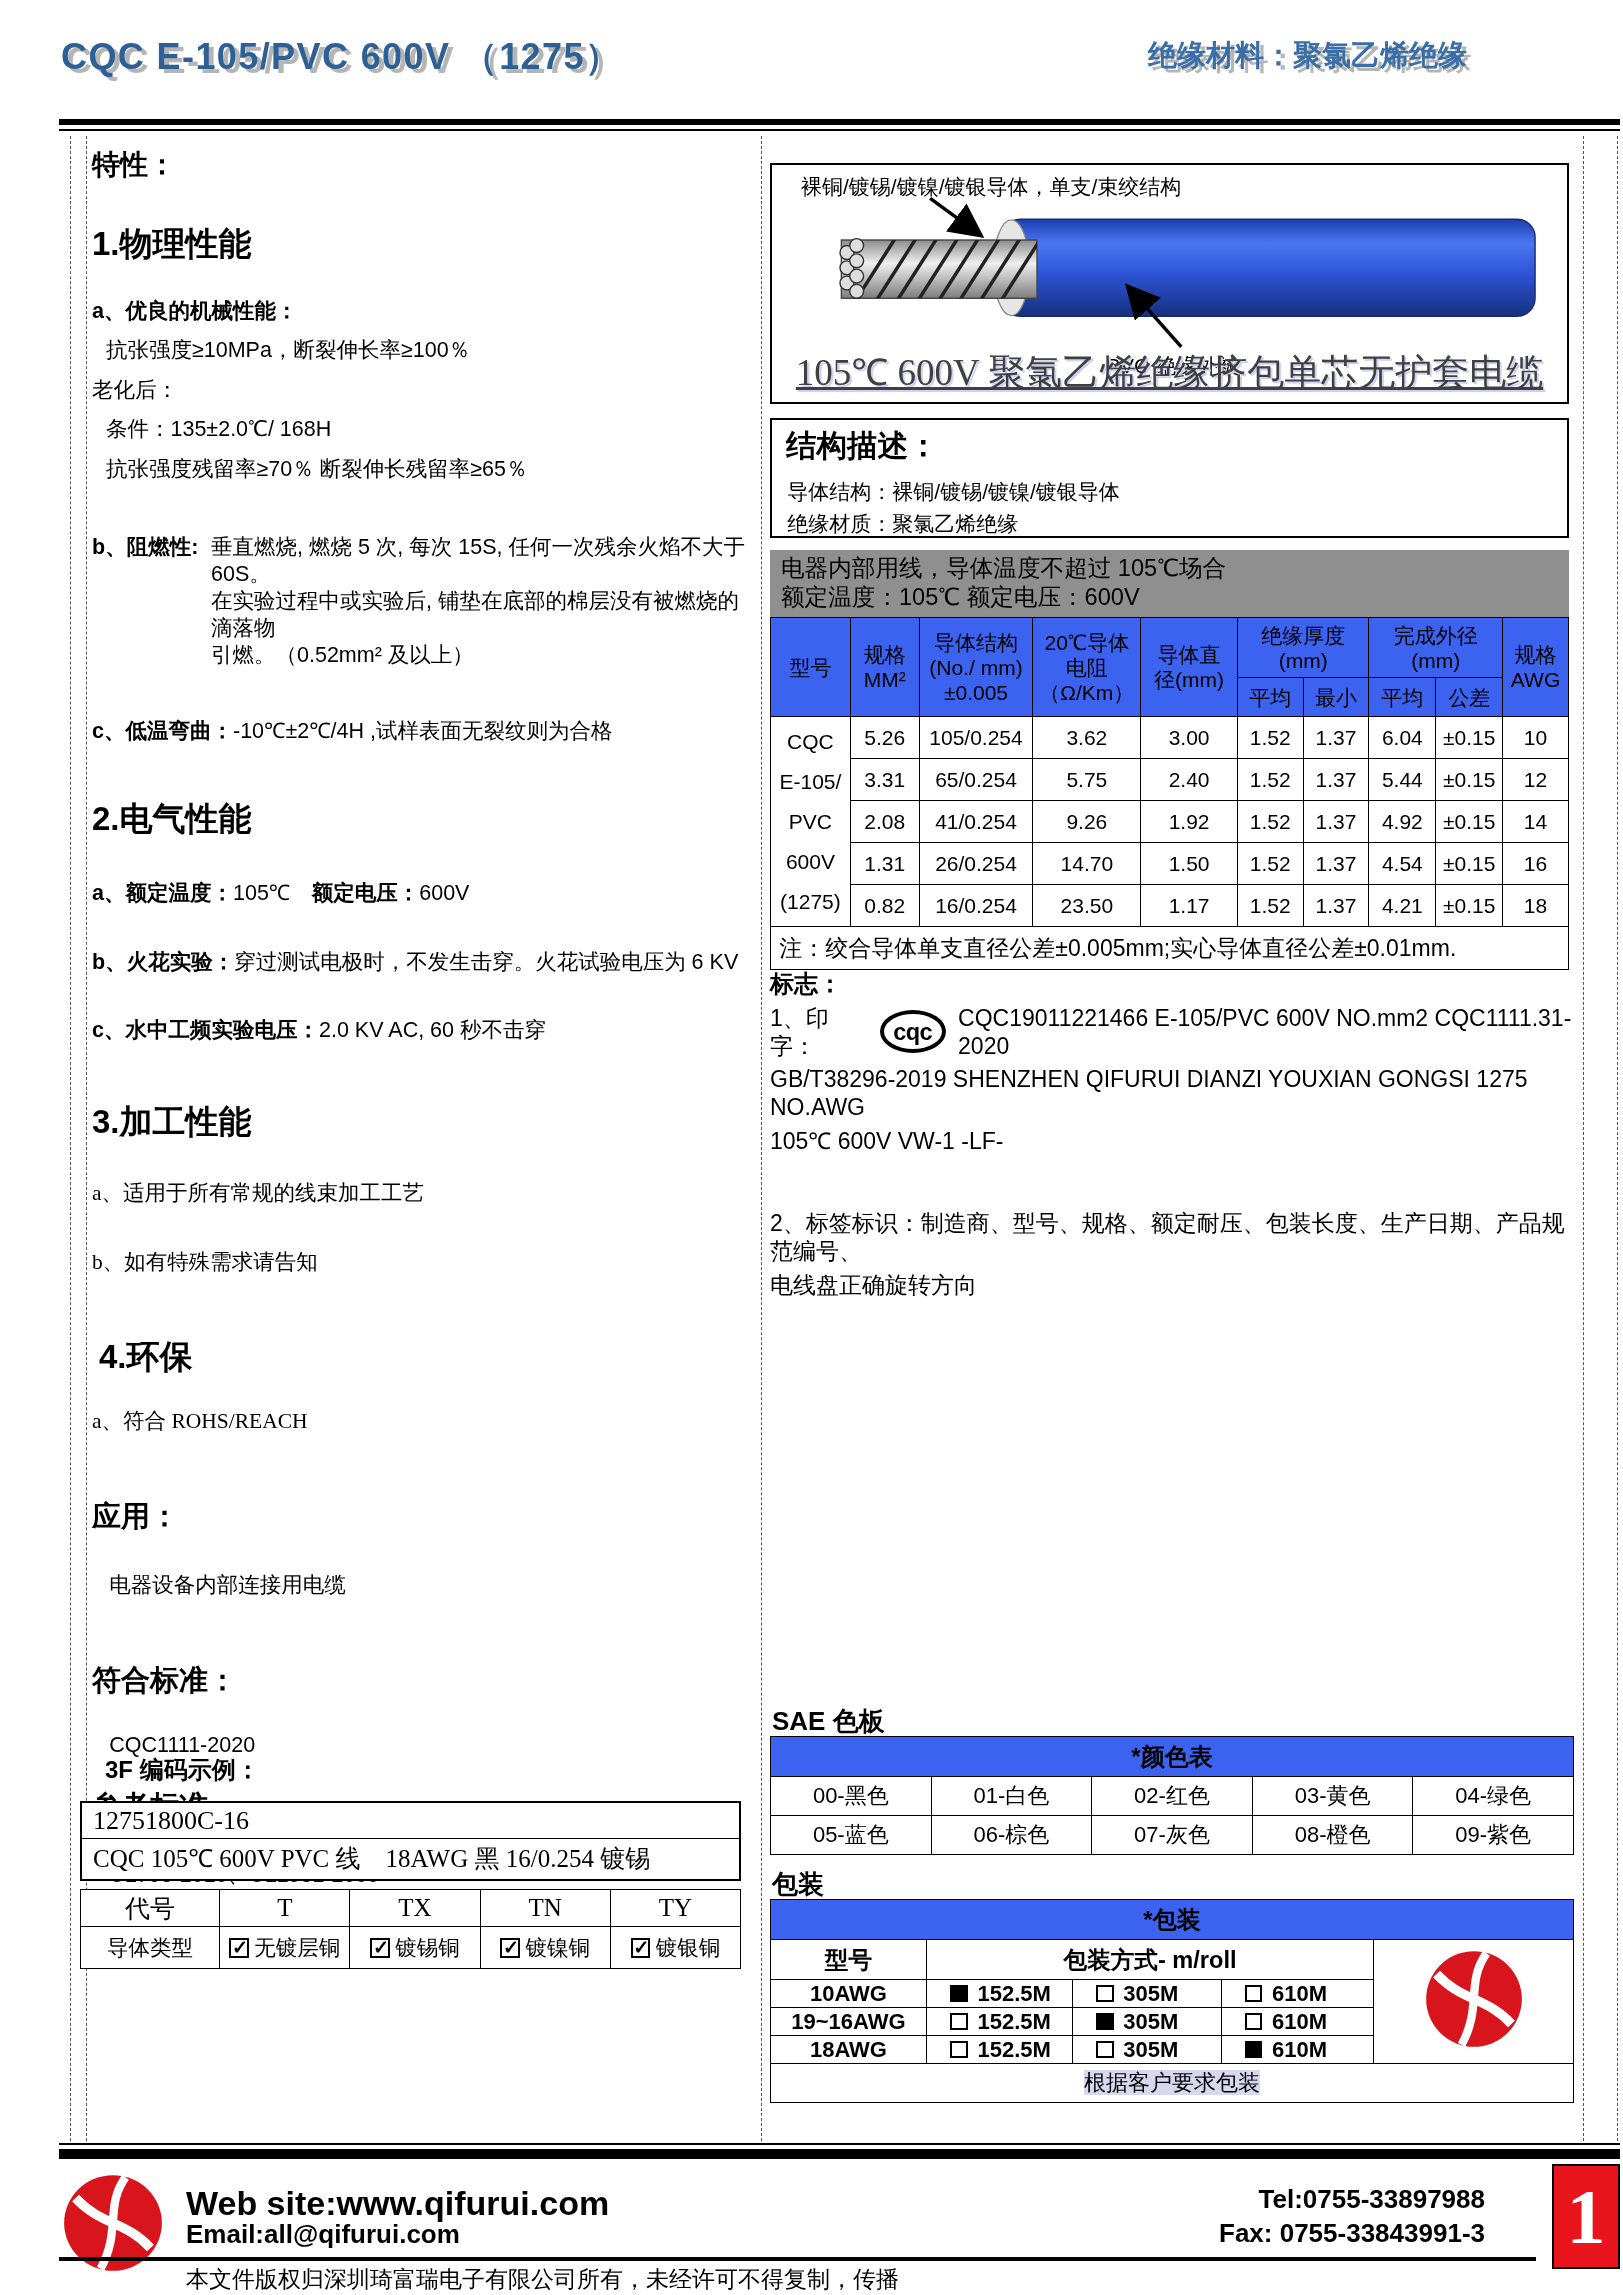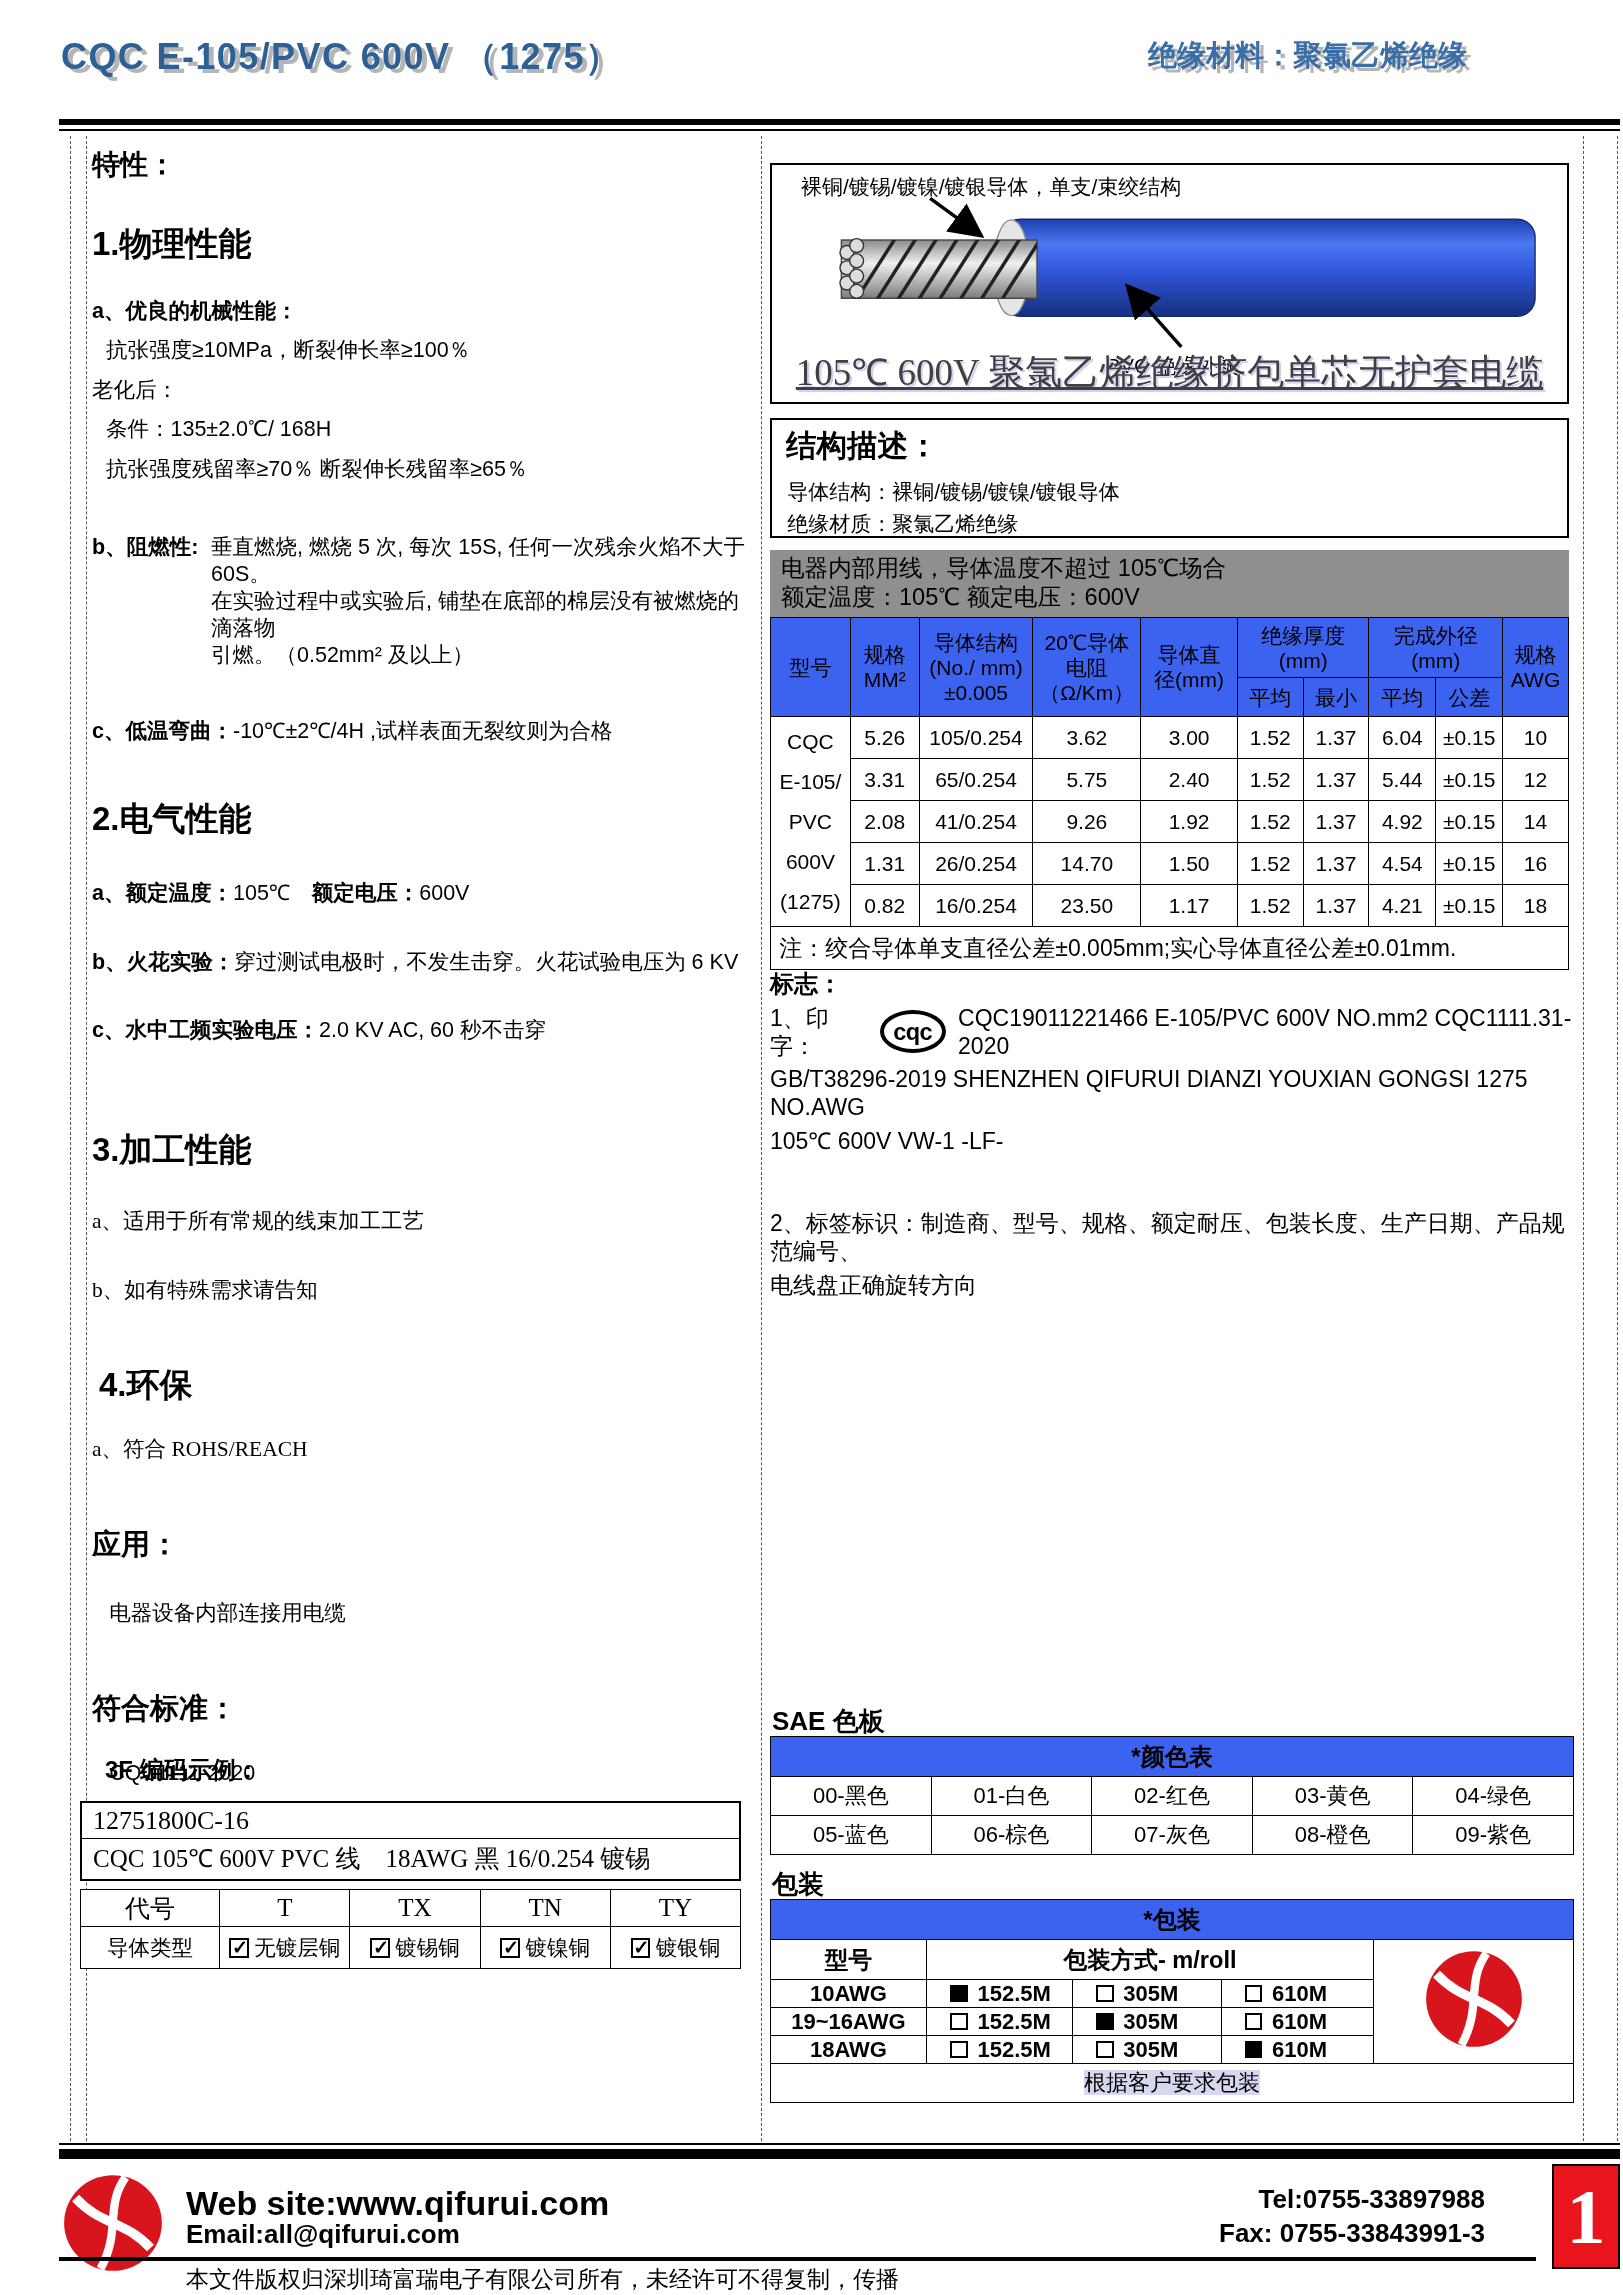--- a/index.html
+++ b/index.html
@@ -104,21 +104,21 @@
   .f-mid-line { position:absolute; left:59px; top:2257px; width:1477px; height:3.5px; background:#000; }
   .f-copy { position:absolute; left:186px; top:2264px; font-size:23px; }
   .f-tel { position:absolute; left:1110px; top:2184px; width:375px; text-align:right; font-size:26px; font-weight:bold; }
   .f-fax { position:absolute; left:1110px; top:2218px; width:375px; text-align:right; font-size:26px; font-weight:bold; }
   .f-page { position:absolute; left:1552px; top:2164px; width:68px; height:105px; background:#e8151d;
       border:2.1px solid #000; color:#fff; font-size:78px; font-weight:bold; font-family:"Liberation Serif", serif;
       text-align:center; line-height:101px; }
 
   .mt18{margin-top:12.5px;} .mt40{margin-top:28px;} .mt45{margin-top:31px;} .mt50{margin-top:35px;}
   .mt55{margin-top:38px;} .mt60{margin-top:42px;} .mt70{margin-top:49px;} .mt75{margin-top:52px;}
-  .mt80{margin-top:84px;} .mt85{margin-top:59px;} .mt90{margin-top:62px;}
+  .mt80{margin-top:56px;} .mt85{margin-top:59px;} .mt90{margin-top:62px;}
   .ind20{padding-left:14px;} .ind25{padding-left:17.3px;} .ind10{padding-left:7px;}
 </style>
 </head>
 <body>
 
 <div class="page">
 
   <div class="hdr-title-left">CQC E-105/PVC 600V （1275）</div>
   <div class="hdr-title-right">绝缘材料：聚氯乙烯绝缘</div>
   <div class="rule-thick"></div>

